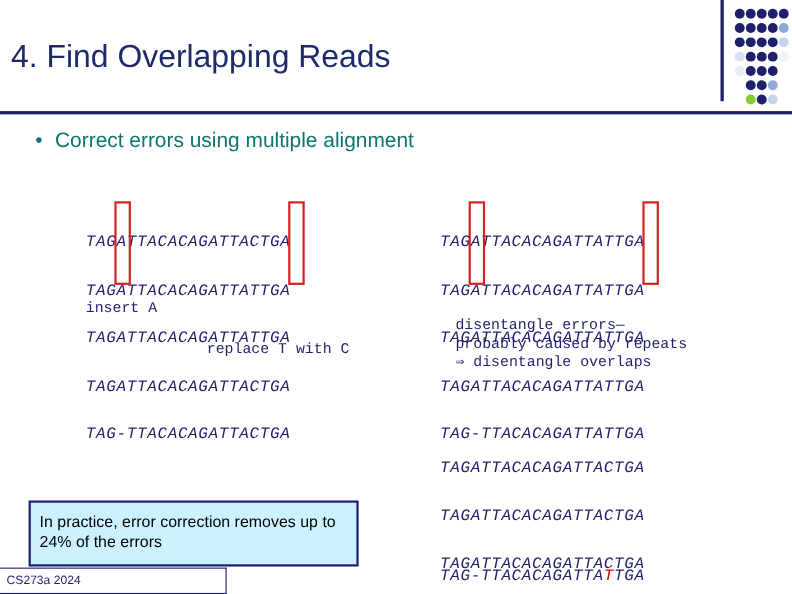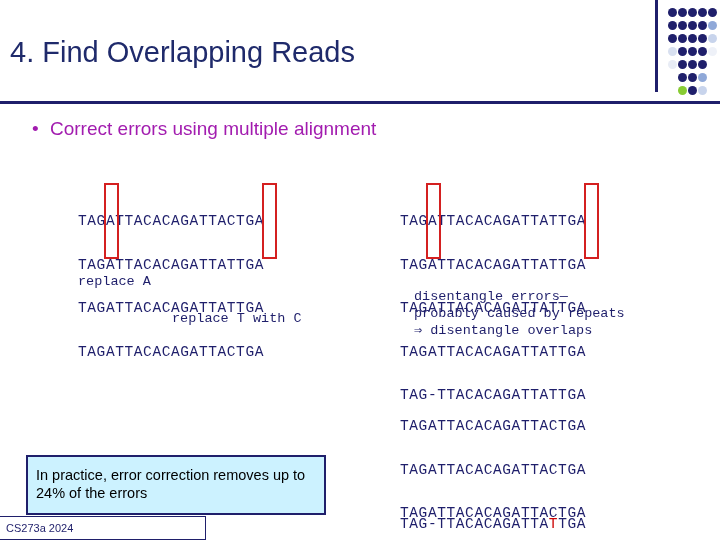--- a/index.html
+++ b/index.html
@@ -56,36 +56,37 @@
     height: 3px;
     background: #1f1f6b;
   }
 
   
   .bullet-row {
     position: absolute;
     left: 32px;
     top: 118px;
     font-size: 19px;
-    color: #a21caf;
+    color: #0f766e;
   }
   .bullet-dot {
     display: inline-block;
     width: 18px;
   }
 
   
   .seq {
     position: absolute;
     font-family: "Liberation Mono", "DejaVu Sans Mono", monospace;
     font-size: 14.5px;
     line-height: 14.5px;
     color: #1f1f6b;
     letter-spacing: 0.6px;
     white-space: pre;
+    font-style: italic;
   }
   .seq .red {
     color: #cc0000;
   }
   .seq-left  { left: 78px;  top: 185px; }
   .seq-right { left: 400px; top: 185px; }
   .seq-mid   { left: 400px; top: 390px; }
   .seq-bot   { left: 400px; top: 488px; }
 
   
@@ -98,21 +99,21 @@
   
   .annot {
     position: absolute;
     font-family: "Liberation Mono", "DejaVu Sans Mono", monospace;
     font-size: 13.5px;
     color: #1f1f6b;
     white-space: pre;
     line-height: 17px;
   }
   .annot-insert  { left: 78px;  top: 273px; }
-  .annot-replace { left: 172px; top: 310px; }
+  .annot-replace { left: 188px; top: 310px; }
   .annot-corr    { left: 414px; top: 288px; }
 
   
   .callout {
     position: absolute;
     left: 26px;
     top: 455px;
     width: 300px;
     height: 60px;
     background: #ccf2ff;
@@ -191,35 +192,36 @@
 
 <div class="bullet-row">
   <span class="bullet-dot">•</span><span>Correct errors using multiple alignment</span>
 </div>
 
 <div class="seq seq-left">
   <div>TAGATTACACAGATTACTGA</div>
   <div>TAGATTACACAGATTATTGA</div>
   <div>TAGATTACACAGATTATTGA</div>
   <div>TAGATTACACAGATTACTGA</div>
+  <div>TAG-TTACACAGATTACTGA</div>
 </div>
 <div class="hl" style="left:104px; top:183px; width:15px; height:76px;"></div>
 <div class="hl" style="left:262px; top:183px; width:15px; height:76px;"></div>
 
 <div class="seq seq-right">
   <div>TAGATTACACAGATTATTGA</div>
   <div>TAGATTACACAGATTATTGA</div>
   <div>TAGATTACACAGATTATTGA</div>
   <div>TAGATTACACAGATTATTGA</div>
   <div>TAG-TTACACAGATTATTGA</div>
 </div>
 <div class="hl" style="left:426px; top:183px; width:15px; height:76px;"></div>
 <div class="hl" style="left:584px; top:183px; width:15px; height:76px;"></div>
 
-<div class="annot annot-insert">replace A</div>
+<div class="annot annot-insert">insert A</div>
 <div class="annot annot-replace">replace T with C</div>
 <div class="annot annot-corr">disentangle errors—
 probably caused by repeats
 ⇒ disentangle overlaps</div>
 
 <div class="seq seq-mid">
   <div>TAGATTACACAGATTACTGA</div>
   <div>TAGATTACACAGATTACTGA</div>
   <div>TAGATTACACAGATTACTGA</div>
 </div>

